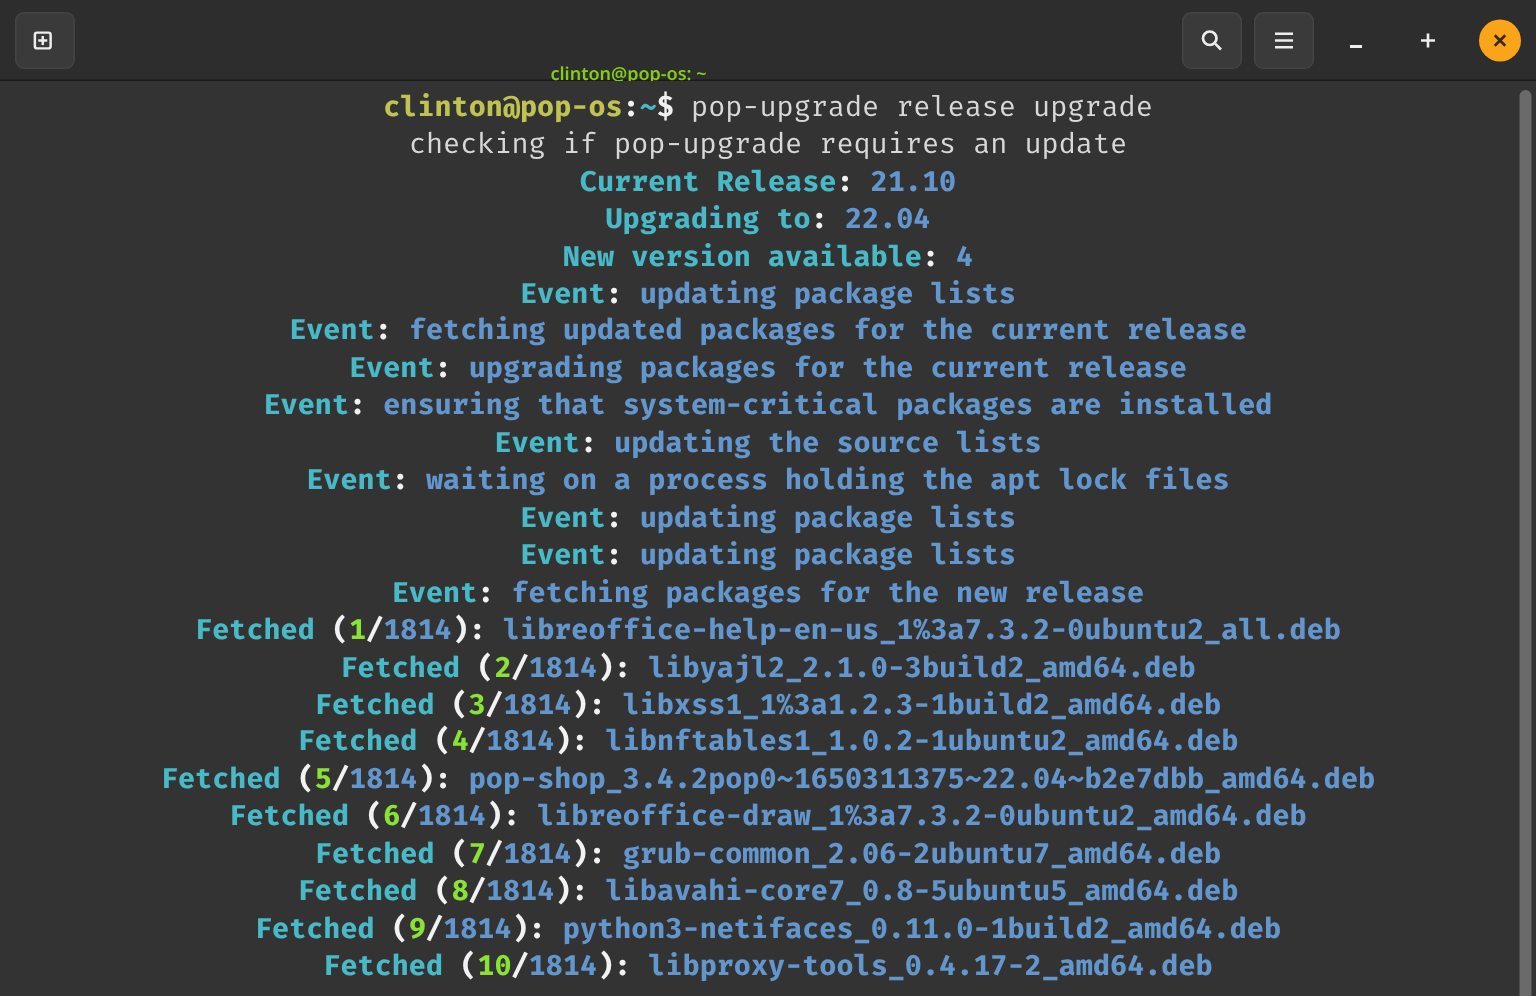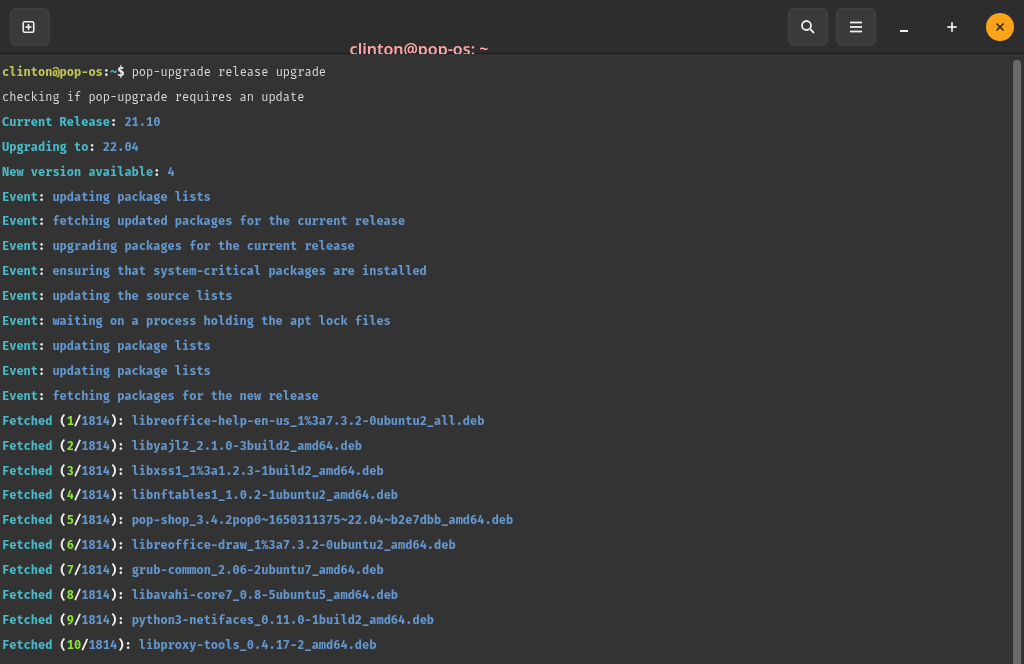--- a/index.html
+++ b/index.html
@@ -29,23 +29,23 @@
     border: 1px solid #444;
     background: #3a3a3a;
     display: flex; align-items: center; justify-content: center;
     color: #eee;
     cursor: pointer;
   }
   .tb-btn.flat { border: none; background: transparent; }
   .window-title {
     flex: 1;
     text-align: center;
-    color: #fca5a5;
+    color: #84cc16;
     font-family: system-ui, -apple-system, "Segoe UI", sans-serif;
-    font-size: 16px;
+    font-size: 12px;
     font-weight: 600;
     margin-top: 44px;
   }
   .circle-close {
     width: 28px; height: 28px;
     border-radius: 50%;
     background: #faa41a;
     display: flex; align-items: center; justify-content: center;
     color: #3a2a00;
     cursor: pointer;
@@ -58,24 +58,25 @@
     padding: 6px 2px 6px 2px;
     overflow: hidden;
   }
   .scrollbar {
     position: absolute; right: 3px; top: 6px;
     width: 8px; height: 640px;
     border-radius: 4px;
     background: #6a6a6a;
   }
   .lines {
-    font-size: 12px;
+    font-size: 19px;
     line-height: 24.9px;
     white-space: pre;
     color: #d8d8d8;
+    text-align: center;
   }
   .c-yellow { color: #c0c252; font-weight: bold; }
   .c-white  { color: #f2f2f2; font-weight: bold; }
   .c-teal   { color: #48b9c7; font-weight: bold; }
   .c-blue   { color: #6296cc; font-weight: bold; margin-top: 21px; }
   .c-green  { color: #8ae234; font-weight: bold; }
   svg { stroke: currentColor; fill: none; }
 </style>
 </head>
 <body>

